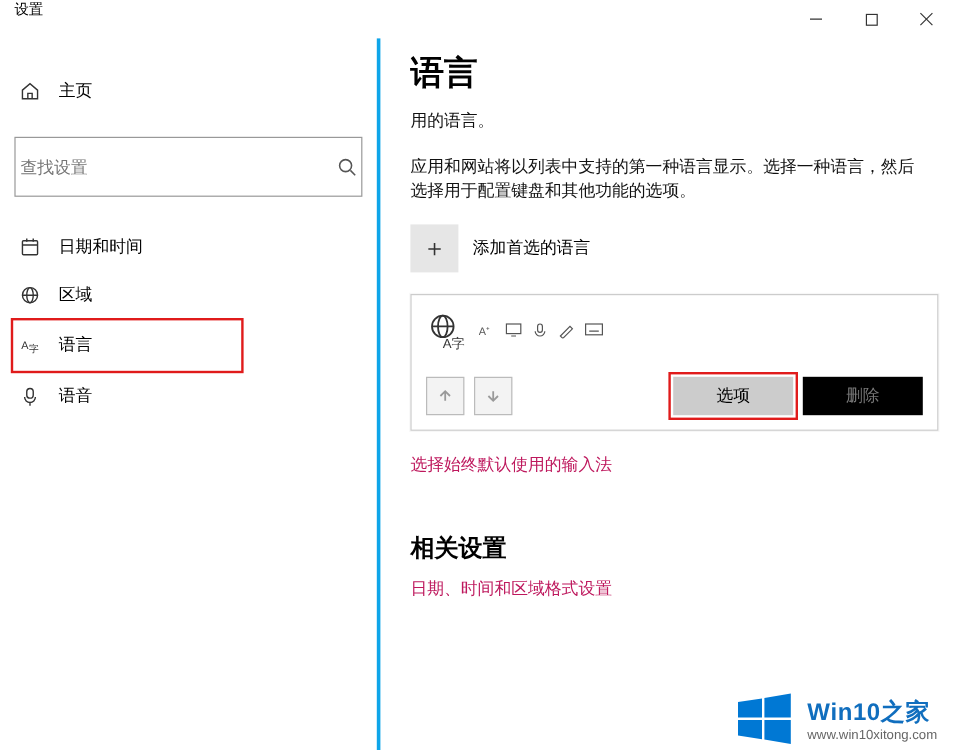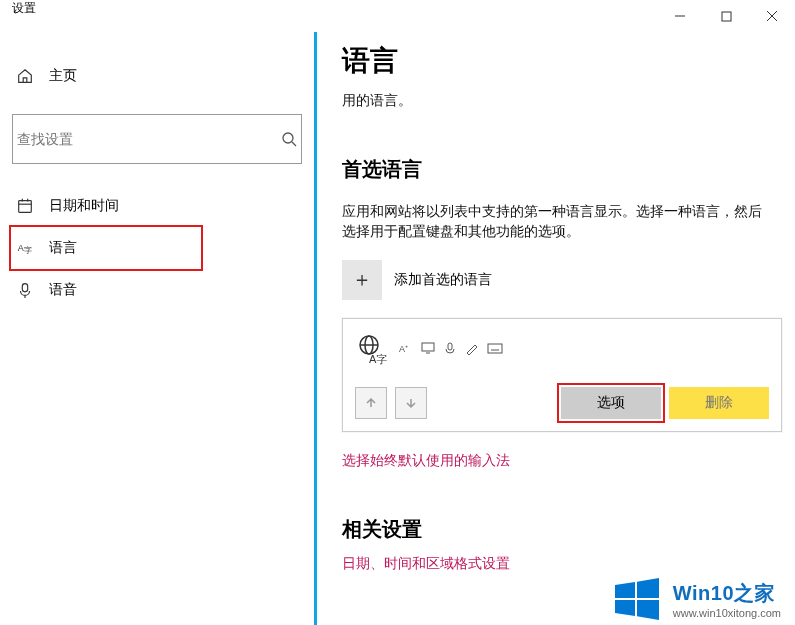--- a/index.html
+++ b/index.html
@@ -46,21 +46,21 @@
 .lang-sub { font-size: 13px; color: #666; margin-top: 4px; }
 .lang-sub2 { font-size: 13px; color: #666; margin-top: 4px; }
 .lang-feature-icons { display: flex; gap: 8px; align-items: center; }
 .lang-feature-icons .fi { width: 14px; height: 14px; }
 
 .lang-actions { display: flex; align-items: center; margin-top: 22px; }
 .arrow-btn { width: 32px; height: 32px; border: 1px solid #bbb; background: #f3f3f3; display: flex; align-items: center; justify-content: center; margin-right: 8px; color: #999; }
 .spacer { flex: 1; }
 .opt-btn { width: 100px; height: 32px; background: #ccc; border: none; font-size: 14px; cursor: pointer; margin-right: 8px; }
 .opt-btn.highlight { outline: 2px solid #e01b1b; outline-offset: 2px; }
-.del-btn { width: 100px; height: 32px; background: #fde047; border: none; font-size: 14px; color: #777; }
+.del-btn { width: 100px; height: 32px; background: #000000; border: none; font-size: 14px; color: #777; }
 
 .link { color: #be185d; font-size: 14px; margin-top: 20px; display: inline-block; cursor: pointer; }
 
 .related-h { font-size: 20px; font-weight: 600; margin-top: 64px; }
 
 .watermark { position: absolute; right: 14px; bottom: 0; display: flex; align-items: center; }
 .watermark-logo { width: 52px; height: 52px; margin-right: 10px; }
 .watermark-text .wt1 { font-size: 20px; font-weight: 600; color: #106ebe; letter-spacing:.5px;}
 .watermark-text .wt2 { font-size: 11px; color: #666; }
 </style>
@@ -117,20 +117,30 @@
         <svg width="18" height="18" viewBox="0 0 20 20">
             <rect x="3" y="4" width="14" height="13" rx="1"></rect>
             <line x1="3" y1="8" x2="17" y2="8"></line>
             <line x1="7" y1="2" x2="7" y2="5"></line>
             <line x1="13" y1="2" x2="13" y2="5"></line>
           </svg>
       </span>
       <span class="nav-label">日期和时间</span>
     </div>
 
+    <div class="nav-row">
+      <span class="nav-icon">
+        <svg width="18" height="18" viewBox="0 0 20 20">
+            <circle cx="10" cy="10" r="7"></circle>
+            <ellipse cx="10" cy="10" rx="3" ry="7"></ellipse>
+            <line x1="3" y1="10" x2="17" y2="10"></line>
+          </svg>
+      </span>
+      <span class="nav-label">区域</span>
+    </div>
 
     <div class="nav-row selected">
       <span class="nav-icon">
         <svg width="18" height="18" viewBox="0 0 20 20">
             <text x="2" y="13" font-size="10" fill="#333" stroke="none">A</text>
             <text x="9" y="16" font-size="9" fill="#333" stroke="none">字</text>
           </svg>
       </span>
       <span class="nav-label">语言</span>
     </div>
@@ -144,21 +154,20 @@
       </span>
       <span class="nav-label">语音</span>
     </div>
 
   </div>
 
   <div class="content">
     <h1>语言</h1>
     <div class="desc">用的语言。</div>
 
-    <h2>首选语言</h2>
     <div class="pref-desc">应用和网站将以列表中支持的第一种语言显示。选择一种语言，然后选择用于配置键盘和其他功能的选项。</div>
 
     <div class="add-lang">
       <div class="add-btn">＋</div>
       <span class="add-label">添加首选的语言</span>
     </div>
 
     <div class="lang-card">
       <div class="lang-top">
         <span class="lang-globe">

